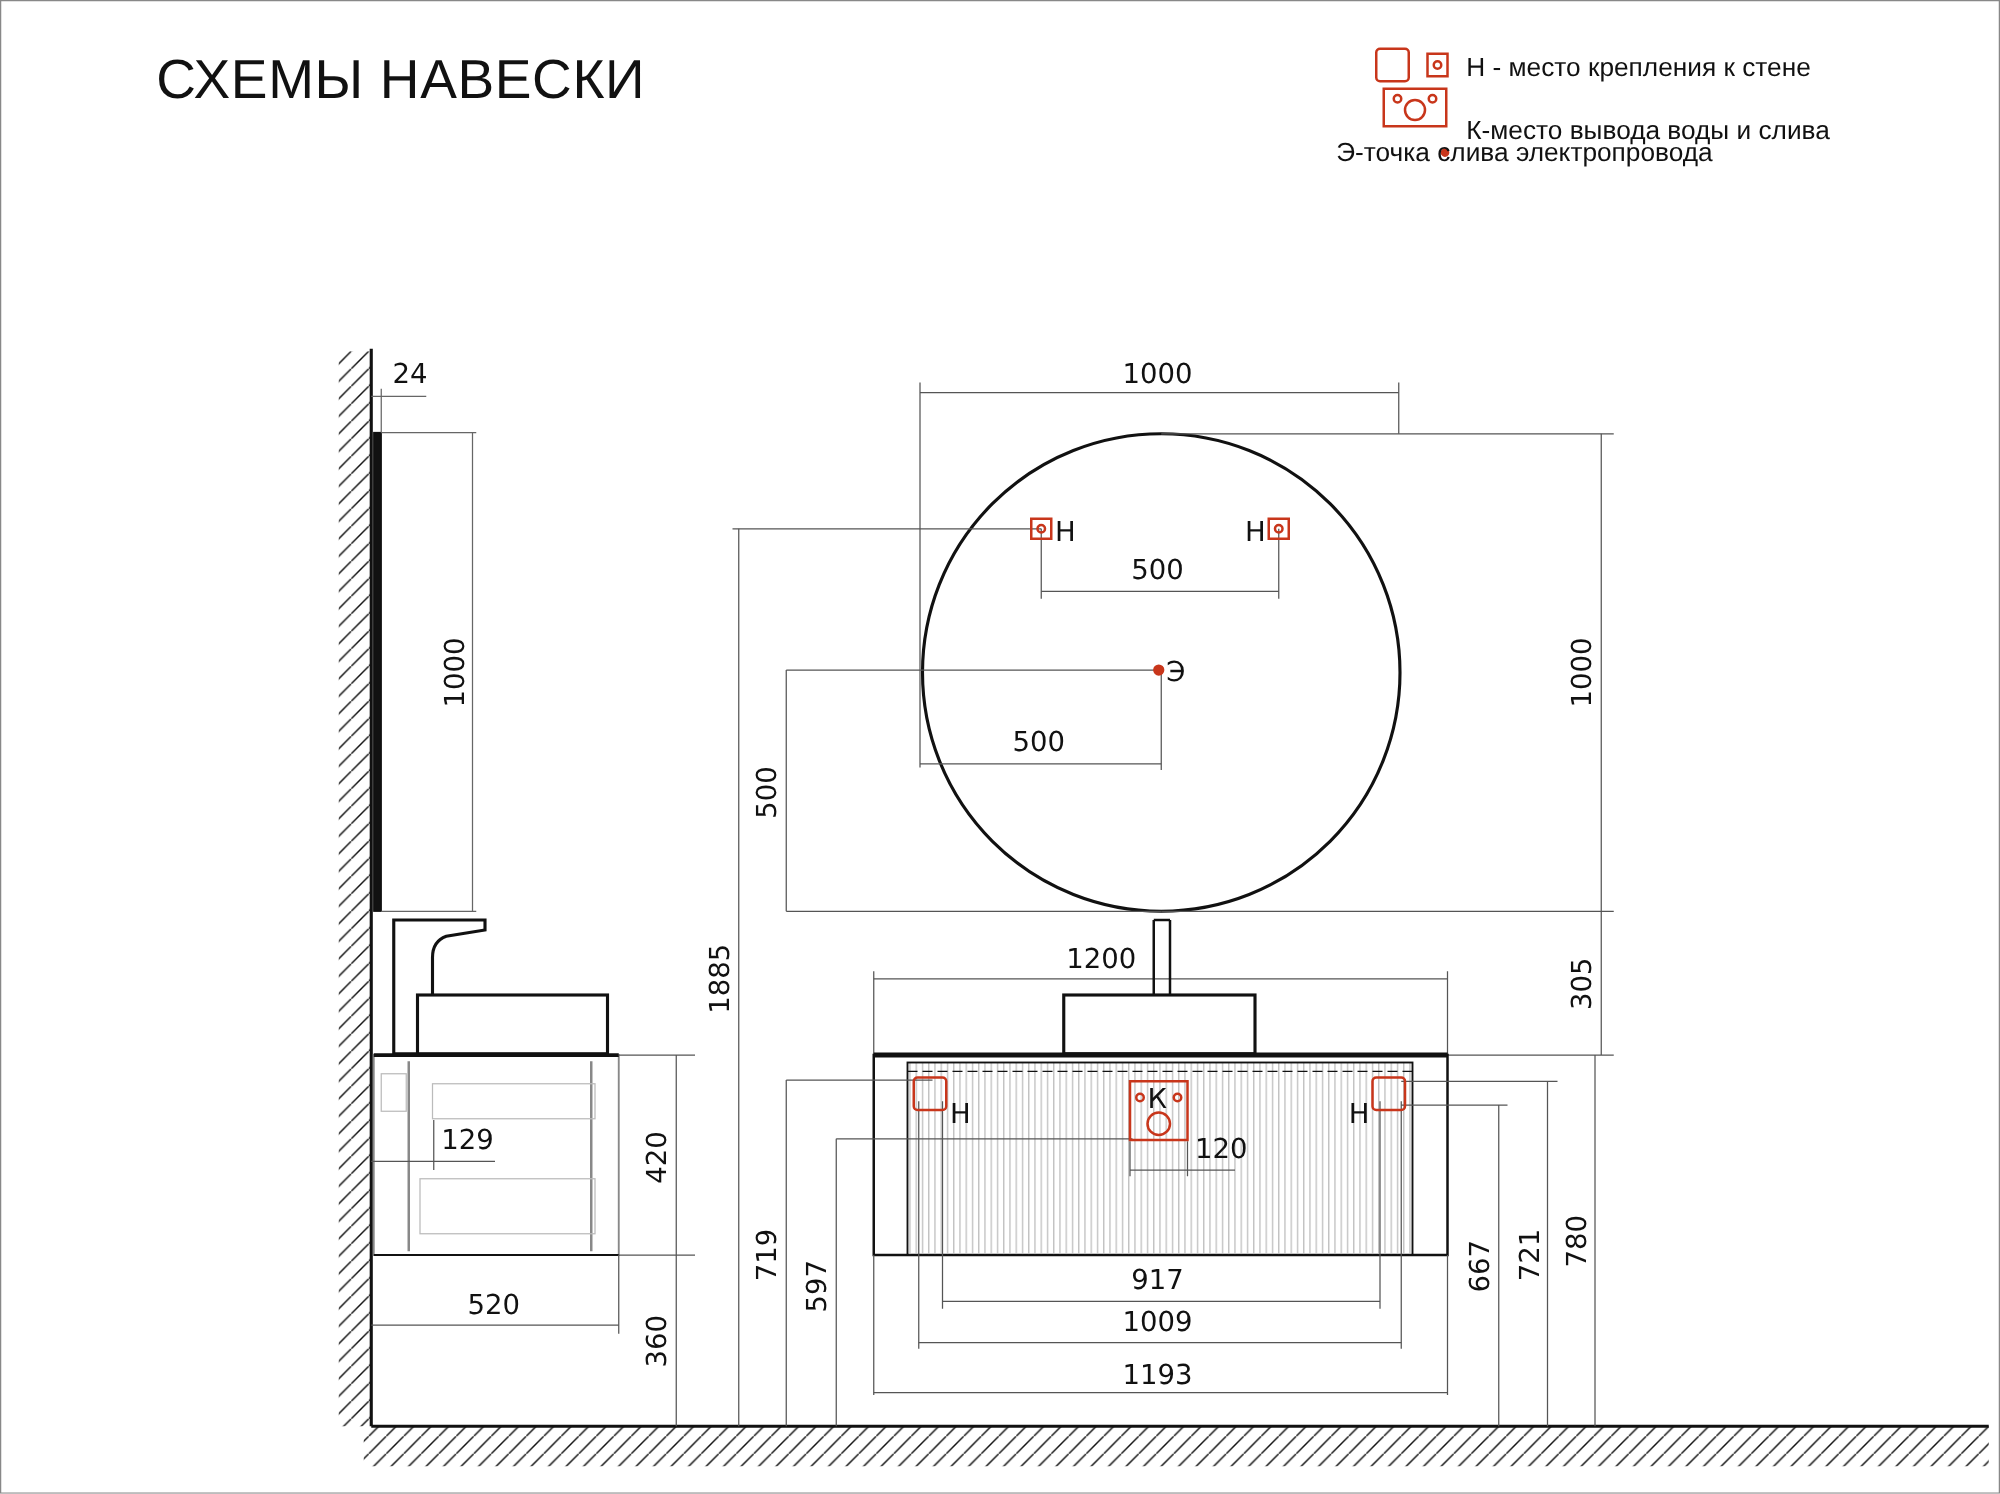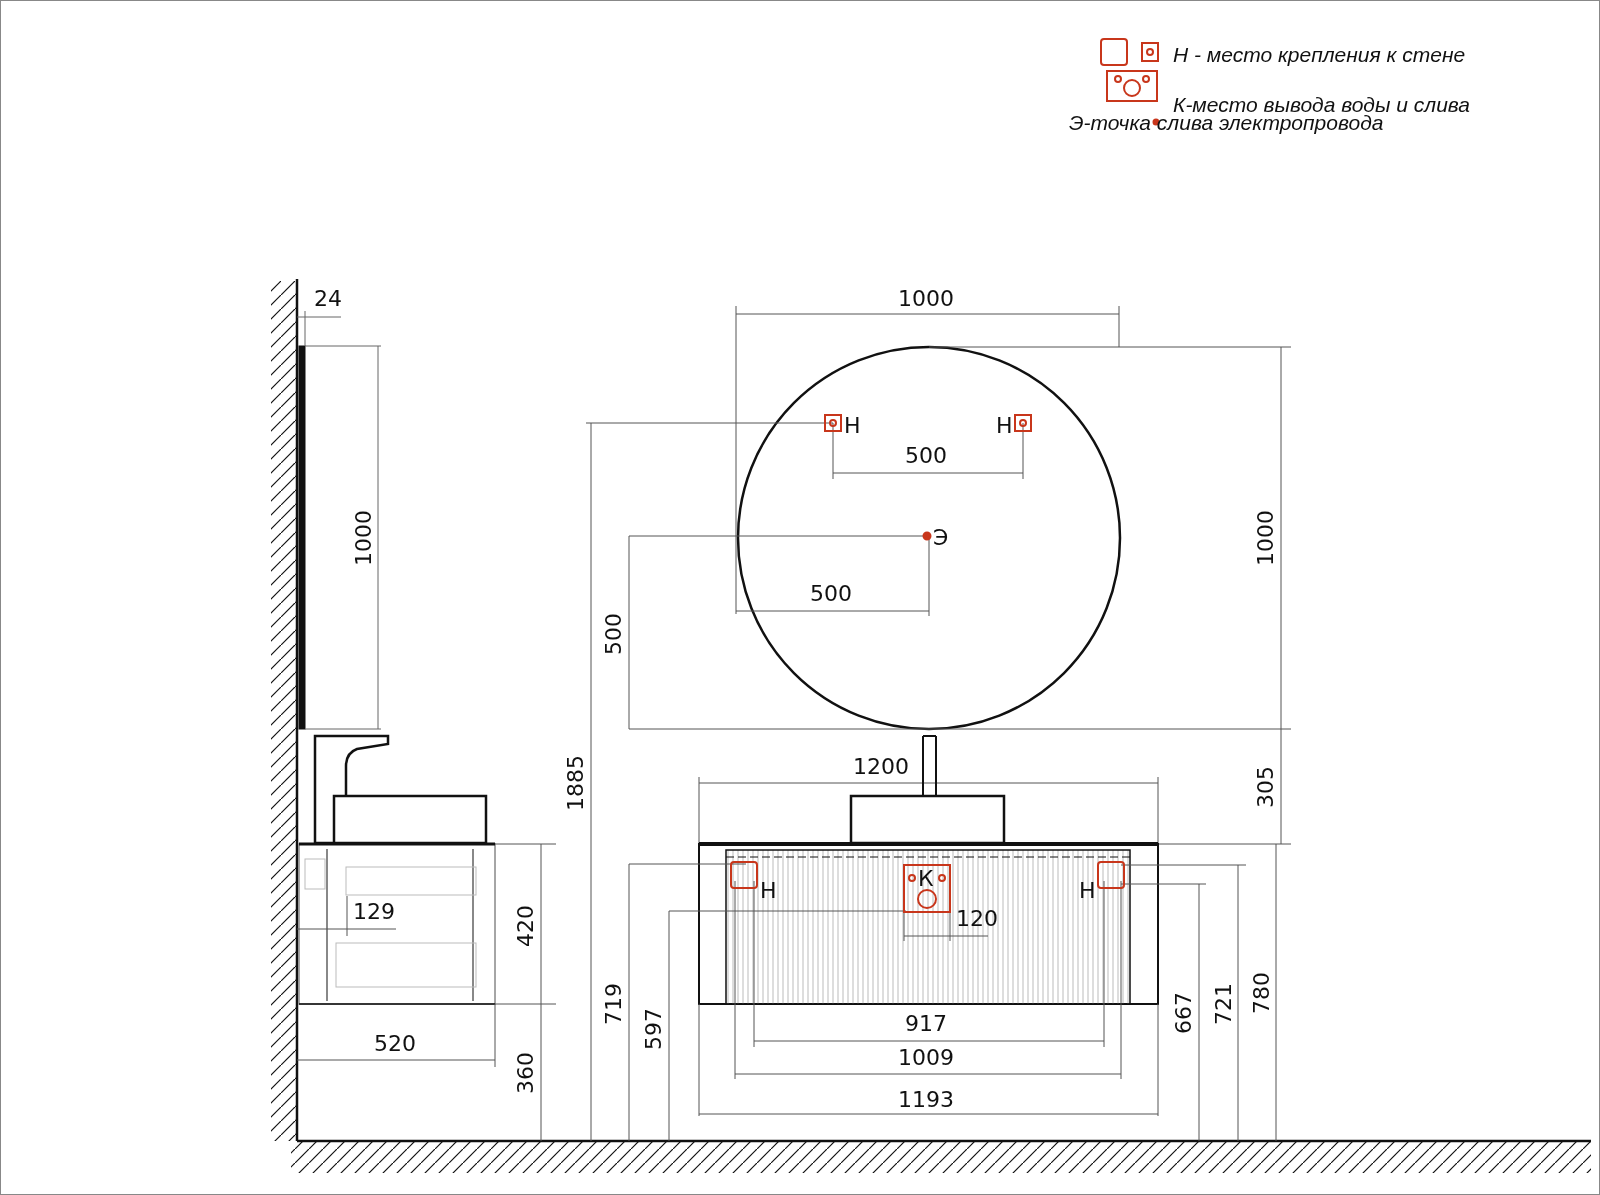--- a/index.html
+++ b/index.html
@@ -1,20 +1,20 @@
 <!DOCTYPE html>
 <html><head>
 <meta charset="utf-8">
 <style>
   html,body{margin:0;padding:0;background:#fff;}
   #canvas{position:relative;width:1600px;height:1195px;background:#fff;overflow:hidden;border:1px solid #888;box-sizing:border-box;font-family:"DejaVu Sans",sans-serif;color:#111;}
   svg{position:absolute;left:0;top:0;}
   .title{position:absolute;left:124px;top:38px;font-size:44px;letter-spacing:0.5px;font-family:"Liberation Sans",sans-serif;}
   .sub{position:absolute;left:330px;font-size:29px;font-family:"DejaVu Sans",sans-serif;}
-  .legend{position:absolute;font-size:21px;font-family:"Liberation Sans",sans-serif;white-space:nowrap;font-style:italic;}
+  .legend{position:absolute;font-size:21px;font-family:"Liberation Sans",sans-serif;white-space:nowrap;}
   text{font-family:"DejaVu Sans",sans-serif;fill:#111;}
 </style>
 </head>
 <body>
 
 <div id="canvas">
 
 <svg width="1600" height="1195" viewBox="0 0 1600 1195">
   <defs>
     <pattern id="hatchW" width="14" height="14" patternUnits="userSpaceOnUse">
@@ -190,18 +190,19 @@
   <g font-size="22">
     <text x="843" y="432">Н</text>
     <text x="995" y="432">Н</text>
     <text x="932" y="544">Э</text>
     <text x="759" y="897">Н</text>
     <text x="1078" y="897">Н</text>
     <text x="917" y="885">К</text>
   </g>
 </svg>
 
+<div class="title">СХЕМЫ НАВЕСКИ</div>
 
 <div class="legend" style="left:1172px;top:42px">Н - место крепления к стене</div>
 <div class="legend" style="left:1172px;top:92px">К-место вывода воды и слива</div>
 <div class="legend" style="left:1068px;top:110px">Э-точка слива электропровода</div>
 
 </div>
 
 </body></html>

